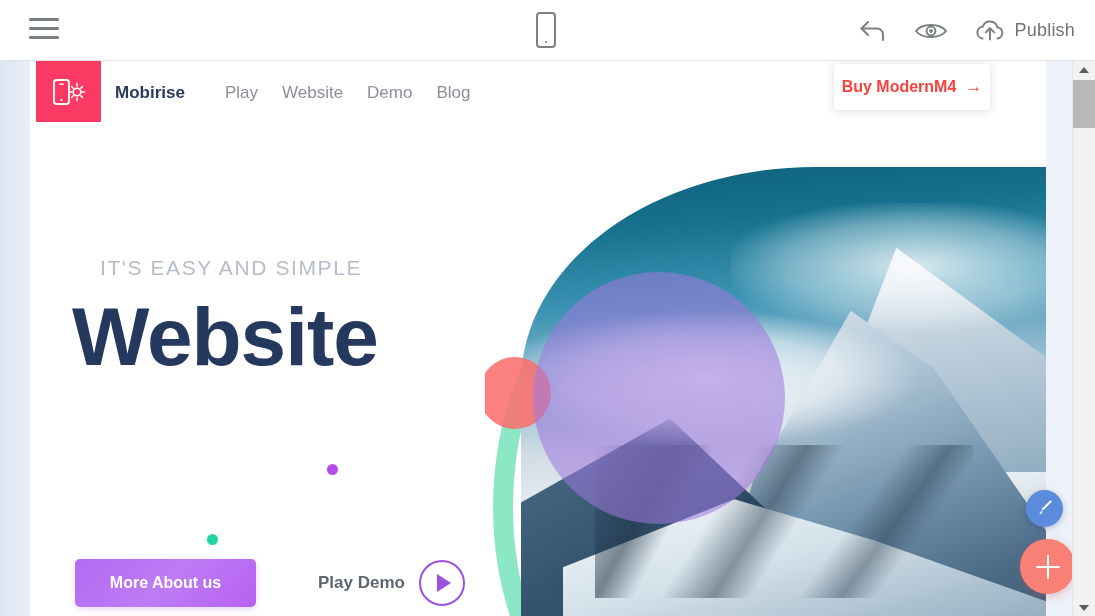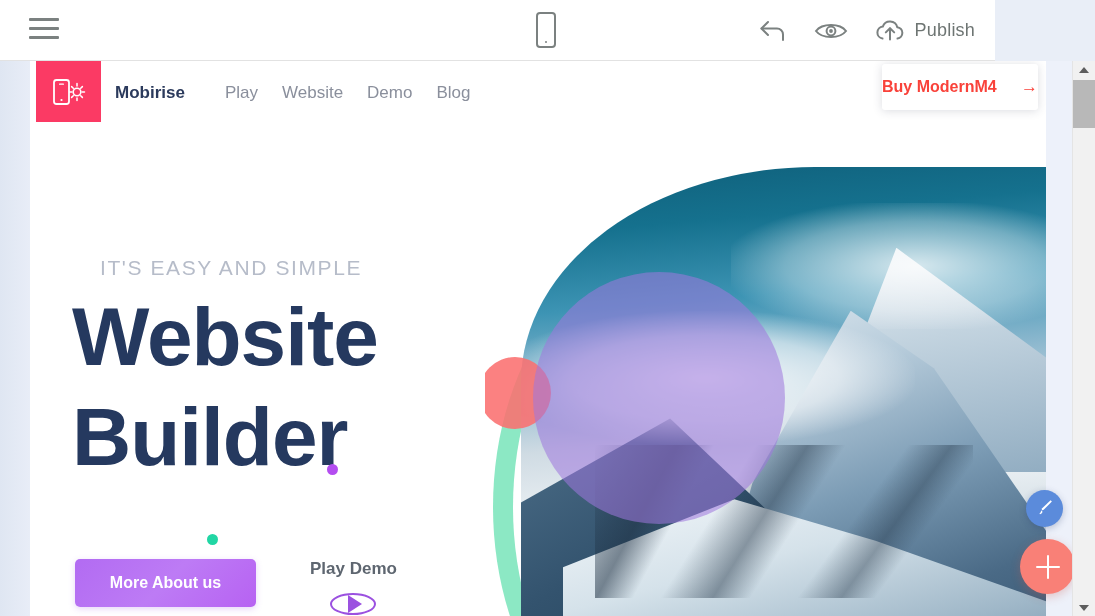--- a/index.html
+++ b/index.html
@@ -6,21 +6,21 @@
   body{
     width:1095px;height:616px;overflow:hidden;
     font-family:"Liberation Sans", sans-serif;
     background:#ffffff;
     -webkit-font-smoothing:antialiased;
   }
   .app{position:relative;width:1095px;height:616px;overflow:hidden;background:#e9eef7;}
 
   
   .toolbar{
-    position:absolute;left:0;top:0;width:995px;height:61px;
+    position:absolute;left:0;top:0;width:1095px;height:61px;
     background:#ffffff;border-bottom:1px solid #e2e2e2;
     box-sizing:border-box;
   }
   .hamburger{
     position:absolute;left:29px;top:18px;width:30px;height:25px;
     cursor:pointer;
   }
   .hamburger span{
     display:block;width:30px;height:3px;background:#7b8180;border-radius:1px;margin-bottom:6px;
   }
@@ -71,23 +71,23 @@
   }
   .navlinks{
     position:absolute;left:85px;top:0;height:64px;display:flex;align-items:center;gap:0;
   }
   .navlinks a{
     text-decoration:none;font-size:17px;color:#8a8f9c;padding:0 24px 0 0;white-space:nowrap;
   }
   .navlinks a.brand{color:#2b3a5c;font-weight:bold;padding-right:40px;}
 
   .buybox{
-    position:absolute;left:852px;top:3px;width:156px;height:46px;background:#fff;
+    position:absolute;left:804px;top:3px;width:156px;height:46px;background:#fff;
     border-radius:3px;box-shadow:0 1px 10px rgba(40,50,80,.17);
-    display:flex;align-items:center;justify-content:space-between;cursor:pointer;
+    display:flex;align-items:center;justify-content:center;cursor:pointer;
   }
   .buybox .txt{color:#f9423a;font-weight:bold;font-size:16px;white-space:nowrap;}
   .buybox .arr{color:#f9423a;font-size:17px;margin-left:9px;}
 
   
   .hero{position:absolute;left:0;top:64px;width:1016px;height:491px;overflow:hidden;}
 
   .kicker{
     position:absolute;left:44px;top:131px;font-size:21px;letter-spacing:1.6px;
     color:#b6bcc9;font-weight:normal;white-space:nowrap;margin-left:26px;
@@ -109,23 +109,22 @@
   }
 
   .btn-more{
     position:absolute;left:45px;top:434px;width:181px;height:48px;
     background:linear-gradient(135deg,#b26bf2 0%,#bd7bf5 50%,#b762f2 100%);
     border:none;border-radius:5px;color:#fff;font-size:16px;font-weight:bold;
     cursor:pointer;box-shadow:0 2px 6px rgba(160,90,230,.25);
     font-family:"Liberation Sans", sans-serif;
   }
   .playwrap{
-    position:absolute;left:280px;top:434px;height:48px;display:flex;align-items:center;gap:14px;
+    position:absolute;left:288px;top:434px;height:48px;display:flex;align-items:center;gap:14px;
     cursor:pointer;
-    flex-direction:column;
   }
   .playlabel{font-size:17px;color:#5e6670;font-weight:bold;}
   .playcircle{
     width:46px;height:46px;border-radius:50%;border:2px solid #9b51e0;
     display:flex;align-items:center;justify-content:center;box-sizing:border-box;
   }
   .playcircle .tri{
     width:0;height:0;border-left:14px solid #9b51e0;border-top:9px solid transparent;
     border-bottom:9px solid transparent;margin-left:4px;
   }
@@ -351,21 +350,20 @@
         </div>
 
         <div class="coral"></div>
         <div class="violet"></div>
       </div>
 
       <div class="kicker">IT'S EASY AND SIMPLE</div>
 
       <div class="headline">
         <span class="l1">Website</span>
-        <span class="l2">Builder</span>
       </div>
 
       <div class="dot-teal"></div>
       <div class="dot-purple"></div>
 
       <button class="btn-more">More About us</button>
 
       <div class="playwrap">
         <span class="playlabel">Play Demo</span>
         <span class="playcircle">

